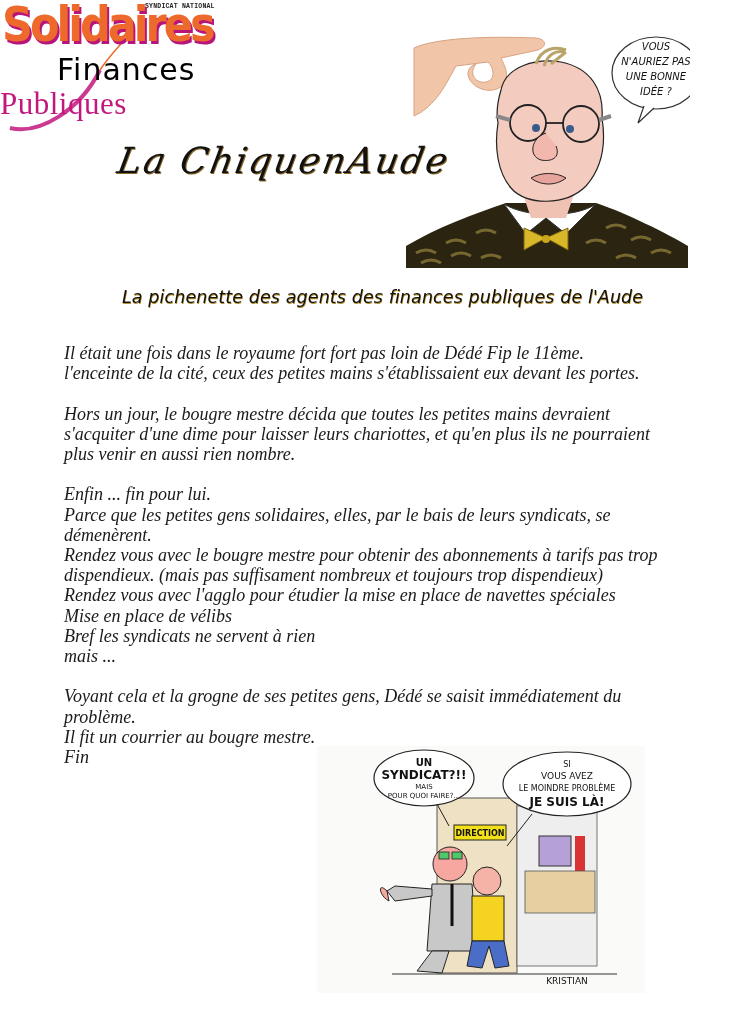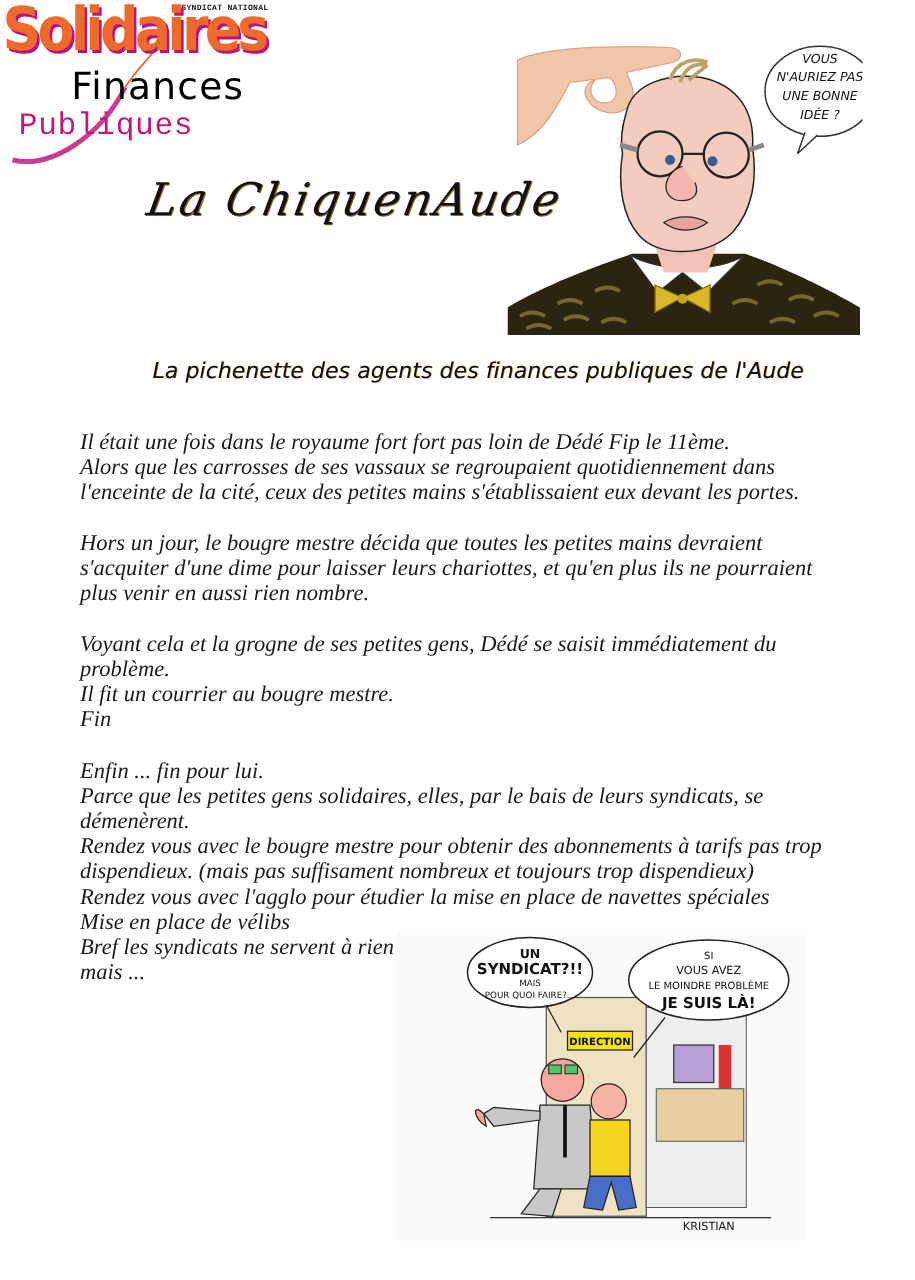--- a/index.html
+++ b/index.html
@@ -3,21 +3,21 @@
 <meta charset="utf-8">
 <style>
   html, body { margin: 0; padding: 0; background: #ffffff; }
   body { width: 732px; height: 1024px; position: relative; overflow: hidden; font-family: "Liberation Serif", serif; color: #111; }
 
   
   .logo { position: absolute; left: 0; top: 0; width: 215px; height: 135px; }
   .logo .syndicat { position: absolute; left: 145px; top: 3px; font-family: Liberation Mono, monospace; font-size: 6.5px; letter-spacing: 0.2px; color: #222; font-weight: bold; }
   .logo .solidaires { position: absolute; left: 2px; top: 1px; font-family: "DejaVu Sans", sans-serif; font-weight: bold; font-size: 43px; letter-spacing: -3px; color: #ee6a2c; text-shadow: 2px 2px 0 #b8157c; transform: scaleY(1.12); transform-origin: left top; line-height: 1; }
   .logo .finances { position: absolute; left: 57px; top: 55px; font-family: "DejaVu Sans", sans-serif; font-size: 30px; color: #000000; letter-spacing: 1px; line-height: 1; }
-  .logo .publiques { position: absolute; left: 15px; top: 88px; font-family: Liberation Mono, monospace; font-size: 25px; color: #c2187d; letter-spacing: 0.5px; line-height: 1; }
+  .logo .publiques { position: absolute; left: 0; top: 88px; font-family: Liberation Serif, serif; font-size: 31px; color: #c2187d; letter-spacing: 0.5px; line-height: 1; }
   .logo svg.swoosh { position: absolute; left: 0; top: 40px; }
 
   
   .chiquenaude { position: absolute; left: 118px; top: 140px; font-family: "DejaVu Serif", serif; font-style: italic; font-size: 36px; color: #111; letter-spacing: 2px; transform: skewX(-10deg); text-shadow: 1px 1px 0 #8a6a2a; }
 
   
   .caricature { position: absolute; left: 406px; top: 28px; width: 284px; height: 241px; }
 
   
   .subtitle { position: absolute; left: 122px; top: 287px; font-family: "DejaVu Sans", sans-serif; font-style: italic; font-weight: normal; font-size: 17.5px; color: #111; text-shadow: 0.5px 0.5px 0 #b7922c; letter-spacing: 0.1px; }
@@ -94,44 +94,43 @@
       <text x="250" y="67" text-anchor="middle" font-family="DejaVu Sans, sans-serif" font-style="italic" font-size="10" fill="#111">IDÉE ?</text>
     </g>
   </svg>
 </div>
 
 <div class="subtitle">La pichenette des agents des finances publiques de l'Aude</div>
 
 <div class="story">
   <p>
     <span class="line">Il était une fois dans le royaume fort fort pas loin de Dédé Fip le 11ème.</span>
-    <span class="line">Alors que les carrosses de ses vassaux se regroupaient quotidiennement dans</span>
     <span class="line">l'enceinte de la cité, ceux des petites mains s'établissaient eux devant les portes.</span>
   </p>
   <p>
     <span class="line">Hors un jour, le bougre mestre décida que toutes les petites mains devraient</span>
     <span class="line">s'acquiter d'une dime pour laisser leurs chariottes, et qu'en plus ils ne pourraient</span>
     <span class="line">plus venir en aussi rien nombre.</span>
-  </p>
-  <p>
-    <span class="line">Voyant cela et la grogne de ses petites gens, Dédé se saisit immédiatement du</span>
-    <span class="line">problème.</span>
-    <span class="line">Il fit un courrier au bougre mestre.</span>
-    <span class="line">Fin</span>
   </p>
   <p>
     <span class="line">Enfin ... fin pour lui.</span>
     <span class="line">Parce que les petites gens solidaires, elles, par le bais de leurs syndicats, se</span>
     <span class="line">démenèrent.</span>
     <span class="line">Rendez vous avec le bougre mestre pour obtenir des abonnements à tarifs pas trop</span>
     <span class="line">dispendieux. (mais pas suffisament nombreux et toujours trop dispendieux)</span>
     <span class="line">Rendez vous avec l'agglo pour étudier la mise en place de navettes spéciales</span>
     <span class="line">Mise en place de vélibs</span>
     <span class="line">Bref les syndicats ne servent à rien</span>
     <span class="line">mais ...</span>
+  </p>
+  <p>
+    <span class="line">Voyant cela et la grogne de ses petites gens, Dédé se saisit immédiatement du</span>
+    <span class="line">problème.</span>
+    <span class="line">Il fit un courrier au bougre mestre.</span>
+    <span class="line">Fin</span>
   </p>
 </div>
 
 <div class="cartoon">
   <svg width="328" height="247" viewBox="0 0 328 247">
 
     <line x1="75" y1="228" x2="300" y2="228" stroke="#333" stroke-width="1"></line>
 
     <rect x="120" y="52" width="80" height="175" fill="#efe2c4" stroke="#555" stroke-width="1"></rect>
 

